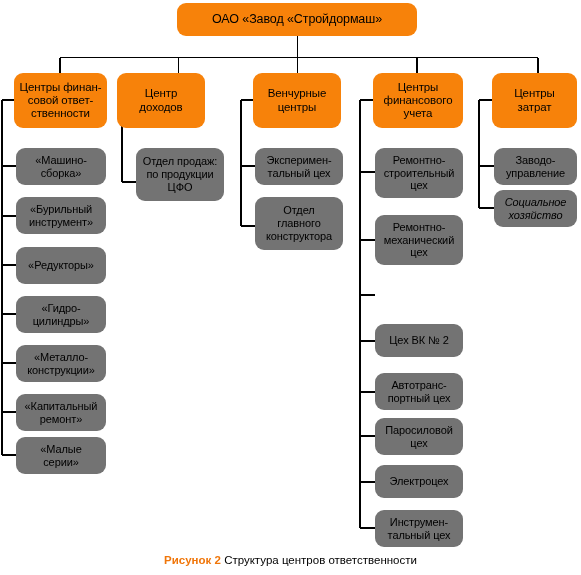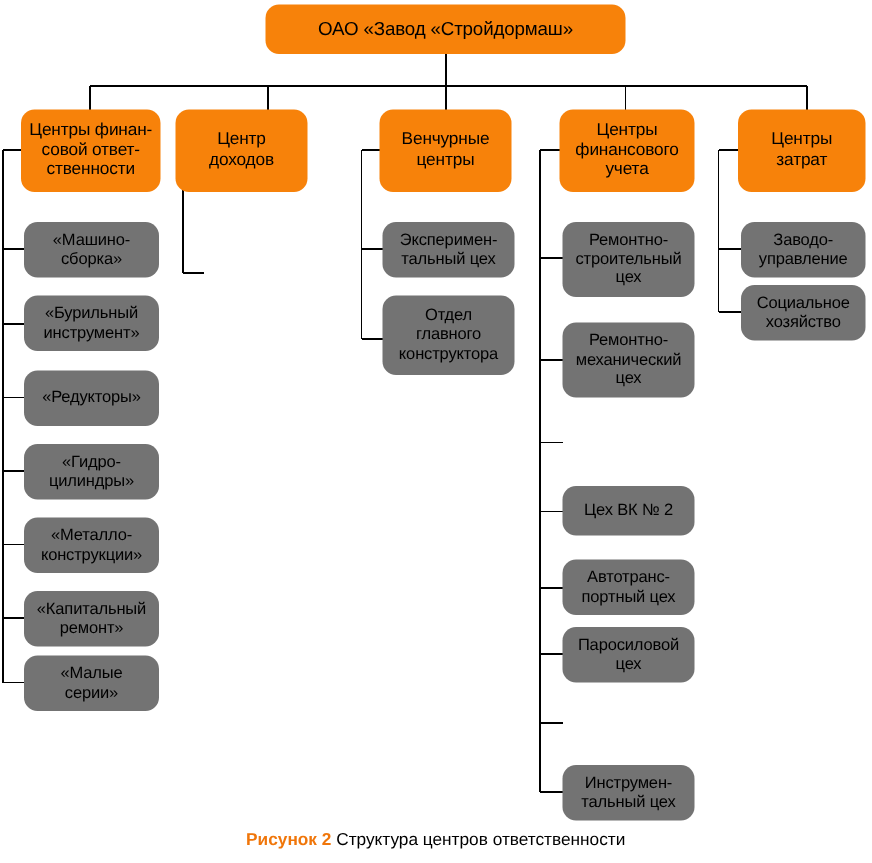--- a/index.html
+++ b/index.html
@@ -146,43 +146,47 @@
   <div class="node leaf" style="left:16px; top:247px; width:90px; height:37px;">«Редукторы»</div>
   <div class="node leaf" style="left:16px; top:296px; width:90px; height:37px;">«Гидро-
 цилиндры»</div>
   <div class="node leaf" style="left:16px; top:345px; width:90px; height:37px;">«Металло-
 конструкции»</div>
   <div class="node leaf" style="left:16px; top:394px; width:90px; height:37px;">«Капитальный
 ремонт»</div>
   <div class="node leaf" style="left:16px; top:437px; width:90px; height:37px;">«Малые
 серии»</div>
 
+  <div class="node leaf" style="left:136px; top:148px; width:88px; height:53px;">Отдел продаж:
+по продукции
+ЦФО</div>
 
   <div class="node leaf" style="left:255px; top:148px; width:88px; height:37px;">Эксперимен-
 тальный цех</div>
   <div class="node leaf" style="left:255px; top:197px; width:88px; height:53px;">Отдел
 главного
 конструктора</div>
 
   <div class="node leaf" style="left:375px; top:148px; width:88px; height:50px;">Ремонтно-
 строительный
 цех</div>
   <div class="node leaf" style="left:375px; top:215px; width:88px; height:50px;">Ремонтно-
 механический
 цех</div>
   <div class="node leaf" style="left:375px; top:324px; width:88px; height:33px;">Цех ВК № 2</div>
   <div class="node leaf" style="left:375px; top:373px; width:88px; height:37px;">Автотранс-
 портный цех</div>
   <div class="node leaf" style="left:375px; top:418px; width:88px; height:37px;">Паросиловой
 цех</div>
+  <div class="node leaf" style="left:375px; top:465px; width:88px; height:33px;">Электроцех</div>
   <div class="node leaf" style="left:375px; top:510px; width:88px; height:37px;">Инструмен-
 тальный цех</div>
 
   <div class="node leaf" style="left:494px; top:148px; width:83px; height:37px;">Заводо-
 управление</div>
-  <div class="node leaf" style="left:494px; top:190px; width:83px; height:37px;">Социальное
+  <div class="node leaf" style="left:494px; top:190px; width:83px; height:37px;font-style:italic;">Социальное
 хозяйство</div>
 
   <div class="caption">
     <span class="fig-label">Рисунок 2</span><span>&nbsp;</span><span>Структура центров ответственности</span>
   </div>
 
 </div>
 
 </body></html>

